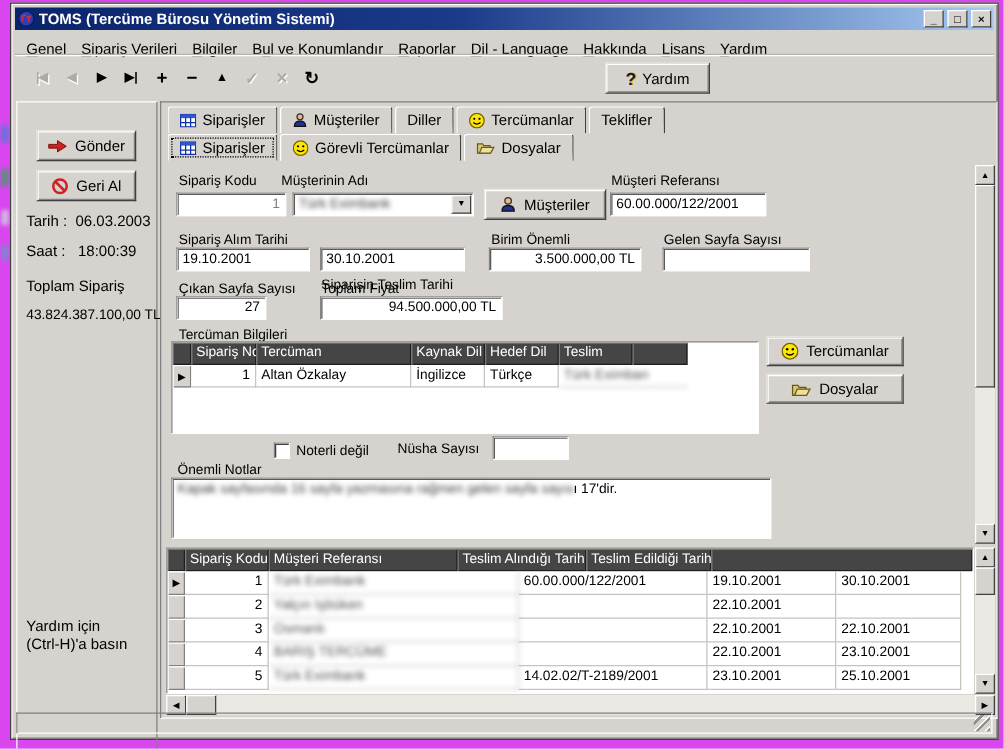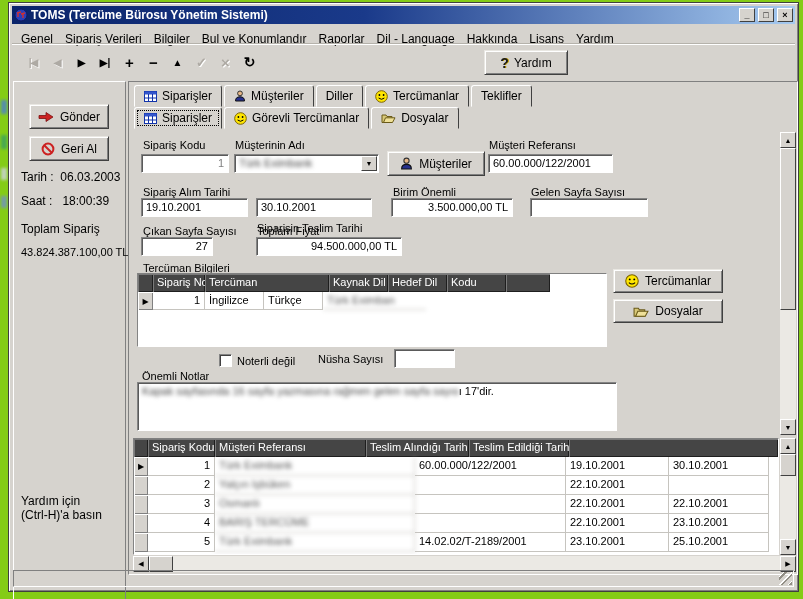--- a/index.html
+++ b/index.html
@@ -1,17 +1,17 @@
 <!DOCTYPE html>
 <html><head>
 <meta charset="utf-8">
 <style>
   * { box-sizing: border-box; margin: 0; padding: 0; }
   body { font-family: "Liberation Sans", sans-serif; }
-  .screen { position: relative; width: 803px; height: 599px; background:#84cc16; overflow:hidden; font-size:11px; color:#000; }
+  .screen { position: relative; width: 803px; height: 599px; background:#d946ef; overflow:hidden; font-size:11px; color:#000; }
   .dicon { position:absolute; filter:blur(1.5px); opacity:.8; }
 
   .win { position:absolute; left:8px; top:2px; width:791px; height:590px; background:#d6d3ce;
          border:1px solid #404040; box-shadow: inset 1px 1px 0 #fff, inset -1px -1px 0 #808080; }
 
   .titlebar { position:absolute; left:3px; top:3px; right:3px; height:18px;
               background:linear-gradient(90deg,#0a246a 0%,#1a3a8a 45%,#a6caf0 100%);
               display:flex; align-items:center; padding:0 2px; gap:3px; }
   .titlebar .ttl { color:#fff; font-weight:bold; font-size:12px; flex:1; white-space:nowrap; overflow:hidden; }
   .tbtn { width:16px; height:14px; background:#d6d3ce; border:1px solid; border-color:#fff #404040 #404040 #fff;
@@ -232,21 +232,21 @@
               <svg width="15" height="12" viewBox="0 0 15 12">
                 <path d="M1 3 L1 10.5 L11 10.5 L11 4.5 L6 4.5 L5 3 Z" fill="#d8c878" stroke="#6a5a18"></path>
                 <path d="M2.5 10.5 L4.5 5.8 L14 5.8 L11.5 10.5 Z" fill="#efe098" stroke="#6a5a18"></path>
               </svg>
             </span>
           <span>Dosyalar</span>
         </div>
       </div>
 
       <div class="flabel" style="left:14px; top:57px;">Sipariş Kodu</div>
-      <div class="flabel" style="left:106px; top:57px;">Müşterinin Adı</div>
+      <div class="flabel" style="left:96px; top:57px;">Müşterinin Adı</div>
       <div class="flabel" style="left:360px; top:57px;">Müşteri Referansı</div>
 
       <div class="field right graytext" style="left:12px; top:72px; width:88px;">1</div>
       <div class="field" style="left:105px; top:72px; width:145px; padding-right:20px;">
         <span class="blurtext">Türk Eximbank</span>
         <span class="combo-arrow">▼</span>
       </div>
       <div class="btn3d" style="position:absolute; left:258px; top:69px; width:98px; height:25px; display:flex; align-items:center; justify-content:center; gap:6px; font-size:12px;">
         <span>
             <svg width="13" height="13" viewBox="0 0 12 12">
@@ -275,26 +275,27 @@
       <div class="field right" style="left:127px; top:155px; width:146px;">94.500.000,00 TL</div>
 
       <div class="flabel" style="left:14px; top:180px;">Tercüman Bilgileri</div>
       <div class="grid" style="left:8px; top:191px; width:470px; height:74px;">
         <div class="grow" style="height:18px;">
           <div class="hcell" style="width:15px;"></div>
           <div class="hcell" style="width:52px;">Sipariş No</div>
           <div class="hcell" style="width:124px;">Tercüman</div>
           <div class="hcell" style="width:59px;">Kaynak Dil</div>
           <div class="hcell" style="width:59px;">Hedef Dil</div>
-          <div class="hcell" style="width:59px;">Kodu</div>
+          <div class="hcell" style="width:59px;">Teslim</div>
           <div class="hcell" style="width:44px;"></div>
         </div>
         <div class="grow" style="height:18px;">
           <div class="mcell" style="width:15px;">▶</div>
           <div class="bcell num" style="width:52px;">1</div>
+          <div class="bcell" style="width:124px;">Altan Özkalay</div>
           <div class="bcell" style="width:59px;">İngilizce</div>
           <div class="bcell" style="width:59px;">Türkçe</div>
           <div class="bcell blurtext2" style="width:103px; border-right:none;">Türk Eximban</div>
         </div>
       </div>
 
       <div class="btn3d" style="position:absolute; left:484px; top:187px; width:110px; height:24px; display:flex; align-items:center; justify-content:center; gap:6px; font-size:12px;">
         <span>
             <svg width="14" height="14" viewBox="0 0 13 13">
               <circle cx="6.5" cy="6.5" r="5.8" fill="#ffe600" stroke="#7a6200"></circle>

